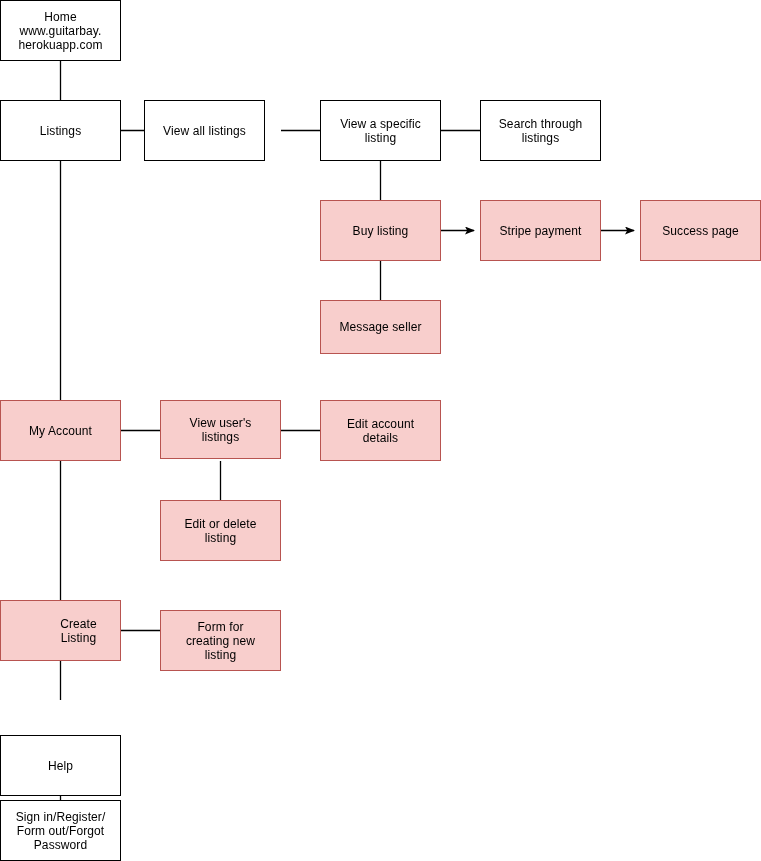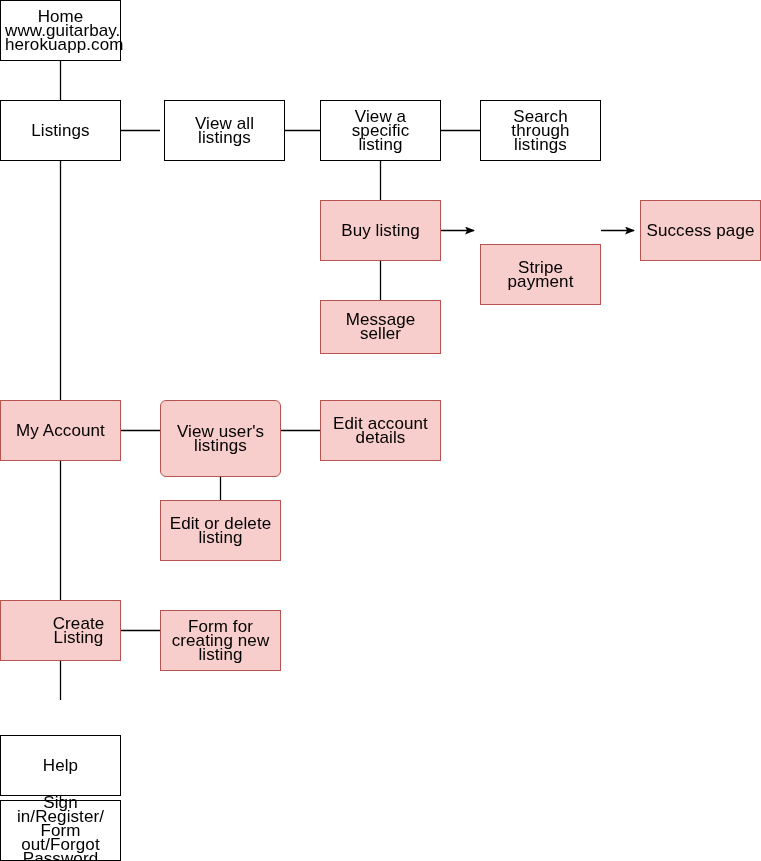--- a/index.html
+++ b/index.html
@@ -25,21 +25,21 @@
     height: 861px;
     pointer-events: none;
   }
   .node {
     position: absolute;
     box-sizing: border-box;
     display: flex;
     align-items: center;
     justify-content: center;
     text-align: center;
-    font-size: 17px;
+    font-size: 12px;
     line-height: 14px;
     color: #000000;
     letter-spacing: 0.1px;
     white-space: pre-line;
     padding: 2px 4px;
     z-index: 2;
   }
   .node.white {
     background: #ffffff;
     border: 1.3px solid #000000;
@@ -80,31 +80,31 @@
         <path d="M 121 630.5 L 160 630.5" stroke="#000000" stroke-width="1.3" fill="none"></path>
         <path d="M 60.5 661 L 60.5 700" stroke="#000000" stroke-width="1.3" fill="none"></path>
         <path d="M 60.5 761 L 60.5 800" stroke="#000000" stroke-width="1.3" fill="none"></path>
       </g>
   </svg>
   <div id="node-layer">
       <div class="node white" style="left: 0px; top: 0px; width: 121px; height: 61px;"><span class="node-label">Home
 www.guitarbay.
 herokuapp.com</span></div>
       <div class="node white" style="left: 0px; top: 100px; width: 121px; height: 61px;"><span class="node-label">Listings</span></div>
-      <div class="node white" style="left: 164px; top: 100px; width: 121px; height: 61px;"><span class="node-label">View all listings</span></div>
+      <div class="node white" style="left: 144px; top: 100px; width: 121px; height: 61px;"><span class="node-label">View all listings</span></div>
       <div class="node white" style="left: 320px; top: 100px; width: 121px; height: 61px;"><span class="node-label">View a specific
 listing</span></div>
       <div class="node white" style="left: 480px; top: 100px; width: 121px; height: 61px;"><span class="node-label">Search through
 listings</span></div>
       <div class="node pink" style="left: 320px; top: 200px; width: 121px; height: 61px;"><span class="node-label">Buy listing</span></div>
-      <div class="node pink" style="left: 480px; top: 200px; width: 121px; height: 61px; margin-top: 44px;"><span class="node-label">Stripe payment</span></div>
+      <div class="node pink" style="left: 480px; top: 200px; width: 121px; height: 61px;"><span class="node-label">Stripe payment</span></div>
       <div class="node pink" style="left: 640px; top: 200px; width: 121px; height: 61px;"><span class="node-label">Success page</span></div>
       <div class="node pink" style="left: 320px; top: 300px; width: 121px; height: 54px;"><span class="node-label">Message seller</span></div>
       <div class="node pink" style="left: 0px; top: 400px; width: 121px; height: 61px;"><span class="node-label">My Account</span></div>
-      <div class="node pink" style="left: 160px; top: 400px; width: 121px; height: 77px; border-radius: 6px;"><span class="node-label">View user's
+      <div class="node pink" style="left: 160px; top: 400px; width: 121px; height: 59px;"><span class="node-label">View user's
 listings</span></div>
       <div class="node pink" style="left: 320px; top: 400px; width: 121px; height: 61px;"><span class="node-label">Edit account
 details</span></div>
       <div class="node pink" style="left: 160px; top: 500px; width: 121px; height: 61px;"><span class="node-label">Edit or delete
 listing</span></div>
       <div class="node pink" style="left: 0px; top: 600px; width: 121px; height: 61px; padding-left: 40px;"><span class="node-label">Create Listing</span></div>
       <div class="node pink" style="left: 160px; top: 600px; width: 121px; height: 61px; margin-top: 10px;"><span class="node-label">Form for
 creating new
 listing</span></div>
       <div class="node white" style="left: 0px; top: 735px; width: 121px; height: 61px;"><span class="node-label">Help</span></div>

